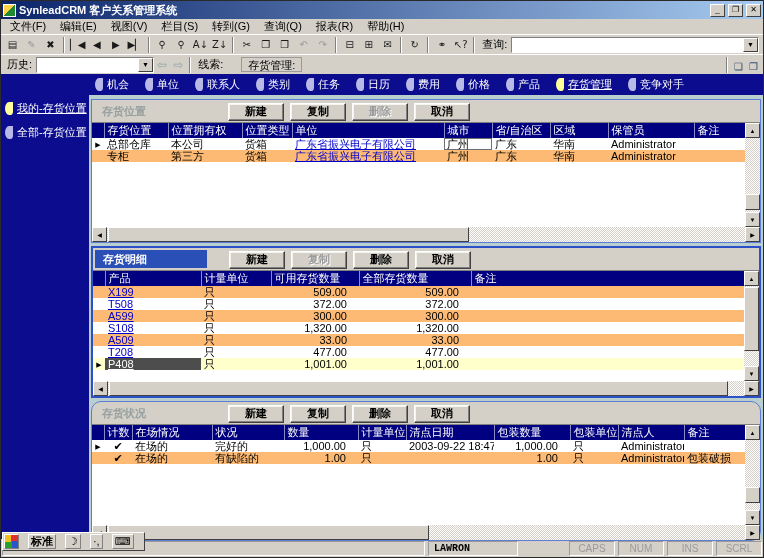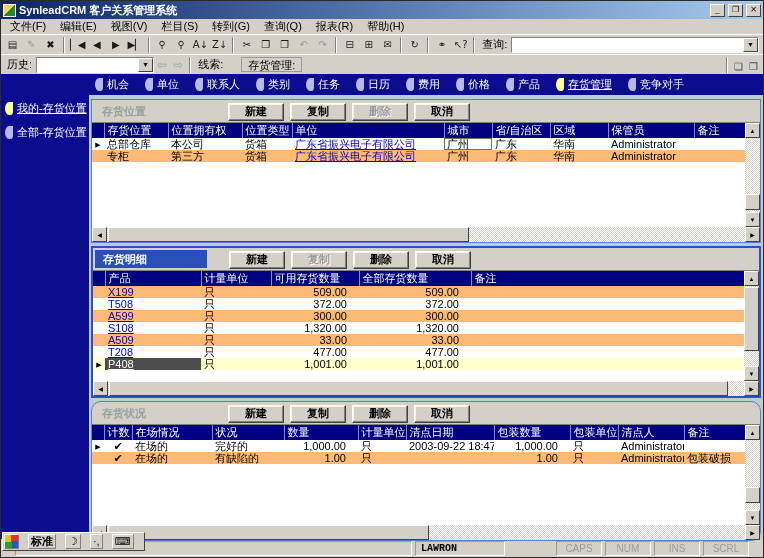--- a/index.html
+++ b/index.html
@@ -88,21 +88,21 @@
   .hscroll { height:15px; flex:none; position:relative;
              background:repeating-conic-gradient(#fff 0 25%, #d4d0c8 0 50%) 0 0/2px 2px; }
   .sb-btn { position:absolute; width:15px; height:15px; background:var(--chrome); border:1px solid;
             border-color:#fff #404040 #404040 #fff; font-size:6px; line-height:12px; text-align:center; padding:0; color:#000; }
   .vscroll .up { top:0; left:0; } .vscroll .dn { bottom:0; left:0; }
   .hscroll .lf { left:0; top:0; } .hscroll .rt { right:0; top:0; }
   .thumb { position:absolute; background:var(--chrome); border:1px solid; border-color:#fff #404040 #404040 #fff; }
   .vthumb { left:0; width:15px; } .hthumb { top:0; height:15px; }
 
   
-  .statusbar { height:18px; flex:none; display:flex; align-items:center; gap:3px; padding:1px 14px; }
+  .statusbar { height:18px; flex:none; display:flex; align-items:center; gap:3px; padding:1px 1px; }
   .scell { border:1px solid; border-color:#9a9a9a #fff #fff #9a9a9a; height:15px; font-size:10px;
            line-height:13px; padding:0 5px; white-space:nowrap; }
   .scell.long { flex:1; }
   .scell.user { width:90px; font-weight:bold; font-family:"Liberation Mono","DejaVu Sans Mono",monospace; }
   .scell.ind { width:46px; color:#9a9a9a; text-align:center; }
   .scell.gap { margin-left:48px; }
 
   
   .imebar { position:absolute; left:1px; bottom:6px; height:19px; display:flex; align-items:center;
             background:var(--chrome); border:1px solid; border-color:#fff #404040 #404040 #fff; padding:1px; z-index:5; }

